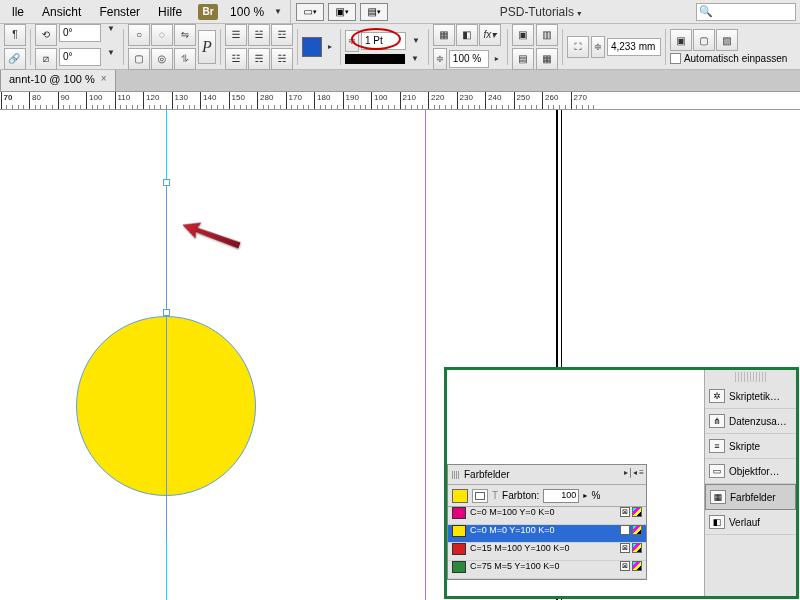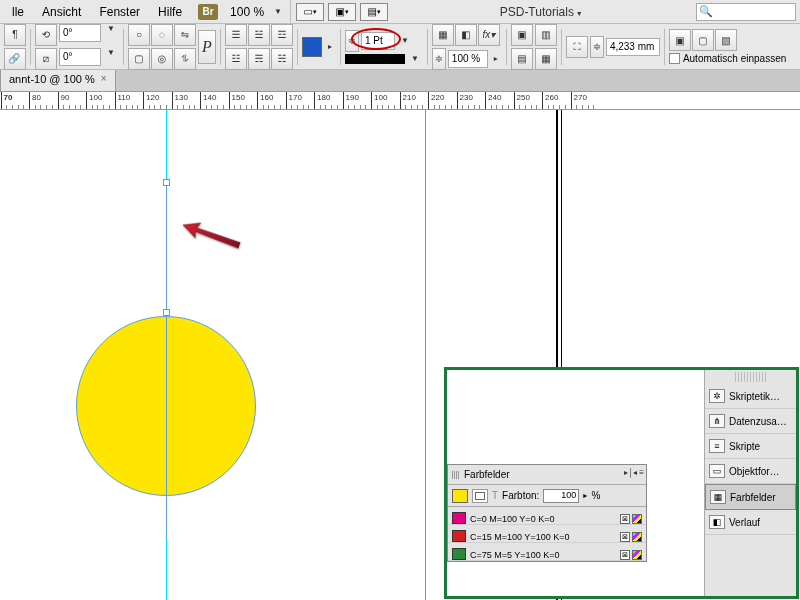--- a/index.html
+++ b/index.html
@@ -50,21 +50,21 @@
 .side-item { display: flex; align-items: center; gap: 4px; padding: 5px 4px; font-size: 10px; border-bottom: 1px solid #ccc; cursor: default; }
 .side-item.sel { background: #d0d0d0; border: 1px solid #888; }
 .side-ico { width: 16px; height: 14px; border: 1px solid #888; background: #f8f8f8; display: flex; align-items: center; justify-content: center; font-size: 9px; }
 
 .swatch-panel { position: absolute; left: 0; top: 94px; width: 200px; background: #e4e4e4; border: 1px solid #888; }
 .sw-tab { height: 20px; display: flex; align-items: center; font-size: 10px; border-bottom: 1px solid #aaa; padding: 0 4px; gap: 4px; }
 .sw-tab .grip { width: 8px; height: 8px; background: repeating-linear-gradient(90deg,#999,#999 1px,transparent 1px,transparent 2px); }
 .sw-head { height: 22px; display: flex; align-items: center; gap: 4px; padding: 0 4px; border-bottom: 1px solid #aaa; font-size: 10px; }
 .sw-chip { width: 16px; height: 14px; border: 1px solid #666; }
 .sw-input { width: 36px; height: 14px; border: 1px solid #888; background: #fff; font-size: 9px; text-align: right; padding-right: 2px; }
-.sw-row { height: 18px; display: flex; align-items: flex-end; padding: 0 4px; font-size: 9px; gap: 4px; border-bottom: 1px solid #d0d0d0; position: relative; }
+.sw-row { height: 18px; display: flex; align-items: flex-start; padding: 0 4px; font-size: 9px; gap: 4px; border-bottom: 1px solid #d0d0d0; position: relative; }
 .sw-row.sel { background: #2a6cd4; color: #fff; }
 .sw-sq { width: 14px; height: 12px; border: 1px solid #333; flex-shrink: 0; }
 .sw-end { margin-left: auto; display: flex; gap: 2px; }
 .sw-glyph { width: 10px; height: 10px; border: 1px solid #666; background: #fff; font-size: 7px; display: flex; align-items: center; justify-content: center; }
 .sw-arrows { position: absolute; right: 2px; top: 3px; font-size: 8px; color: #333; }
 </style>
 </head>
 <body>
 
 <div class="menubar">
@@ -134,21 +134,21 @@
   <div class="tb-stack">
     <div style="display:flex;gap:2px;align-items:center">
       <div class="fill-sq"></div>
       <span class="drop-tri">▸</span>
     </div>
   </div>
   <div class="tb-sep"></div>
   <div class="tb-stack">
     <div style="display:flex;gap:2px;align-items:center">
       <span class="tb-btn" style="width:14px">≑</span>
-      <span class="tb-field" style="width:34px">1 Pt</span>
+      <span class="tb-field" style="width:45px">1 Pt</span>
       <span class="drop-tri">▼</span>
     </div>
     <div style="display:flex;gap:2px;align-items:center">
       <div class="stroke-bar"></div>
       <span class="drop-tri">▼</span>
     </div>
   </div>
   <div class="tb-sep"></div>
   <div class="tb-stack">
     <div style="display:flex;gap:1px">
@@ -255,21 +255,21 @@
     <div class="minor" style="left: 217.1px;"></div>
     <div class="minor" style="left: 222.8px;"></div>
     <div class="tick" style="left: 228.5px;">
       <span>150</span>
     </div>
     <div class="minor" style="left: 234.2px;"></div>
     <div class="minor" style="left: 239.9px;"></div>
     <div class="minor" style="left: 245.6px;"></div>
     <div class="minor" style="left: 251.3px;"></div>
     <div class="tick" style="left: 257px;">
-      <span>160</span>
+      <span>280</span>
     </div>
     <div class="minor" style="left: 262.7px;"></div>
     <div class="minor" style="left: 268.4px;"></div>
     <div class="minor" style="left: 274.1px;"></div>
     <div class="minor" style="left: 279.8px;"></div>
     <div class="tick" style="left: 285.5px;">
       <span>170</span>
     </div>
     <div class="minor" style="left: 291.2px;"></div>
     <div class="minor" style="left: 296.9px;"></div>
@@ -387,20 +387,28 @@
           <span style="font-size:10px;color:#888">T</span>
           <span>Farbton:</span>
           <span class="sw-input">100</span>
           <span style="font-size:8px">▸</span>
           <span>%</span>
         </div>
         <div id="swatch-rows">
             <div class="sw-row">
               <div class="sw-sq" style="background:#e4007f"></div>
               <span>C=0 M=100 Y=0 K=0</span>
+              <div class="sw-end">
+                <span class="sw-glyph">⊠</span>
+                <span class="sw-glyph" style="background:linear-gradient(135deg,#0ff 0 25%,#f0f 25% 50%,#ff0 50% 75%,#000 75%)"></span>
+              </div>
+            </div>
+            <div class="sw-row sel">
+              <div class="sw-sq" style="background:#ffe600"></div>
+              <span>C=0 M=0 Y=100 K=0</span>
               <div class="sw-end">
                 <span class="sw-glyph">⊠</span>
                 <span class="sw-glyph" style="background:linear-gradient(135deg,#0ff 0 25%,#f0f 25% 50%,#ff0 50% 75%,#000 75%)"></span>
               </div>
             </div>
             <div class="sw-row">
               <div class="sw-sq" style="background:#d42020"></div>
               <span>C=15 M=100 Y=100 K=0</span>
               <div class="sw-end">
                 <span class="sw-glyph">⊠</span>

